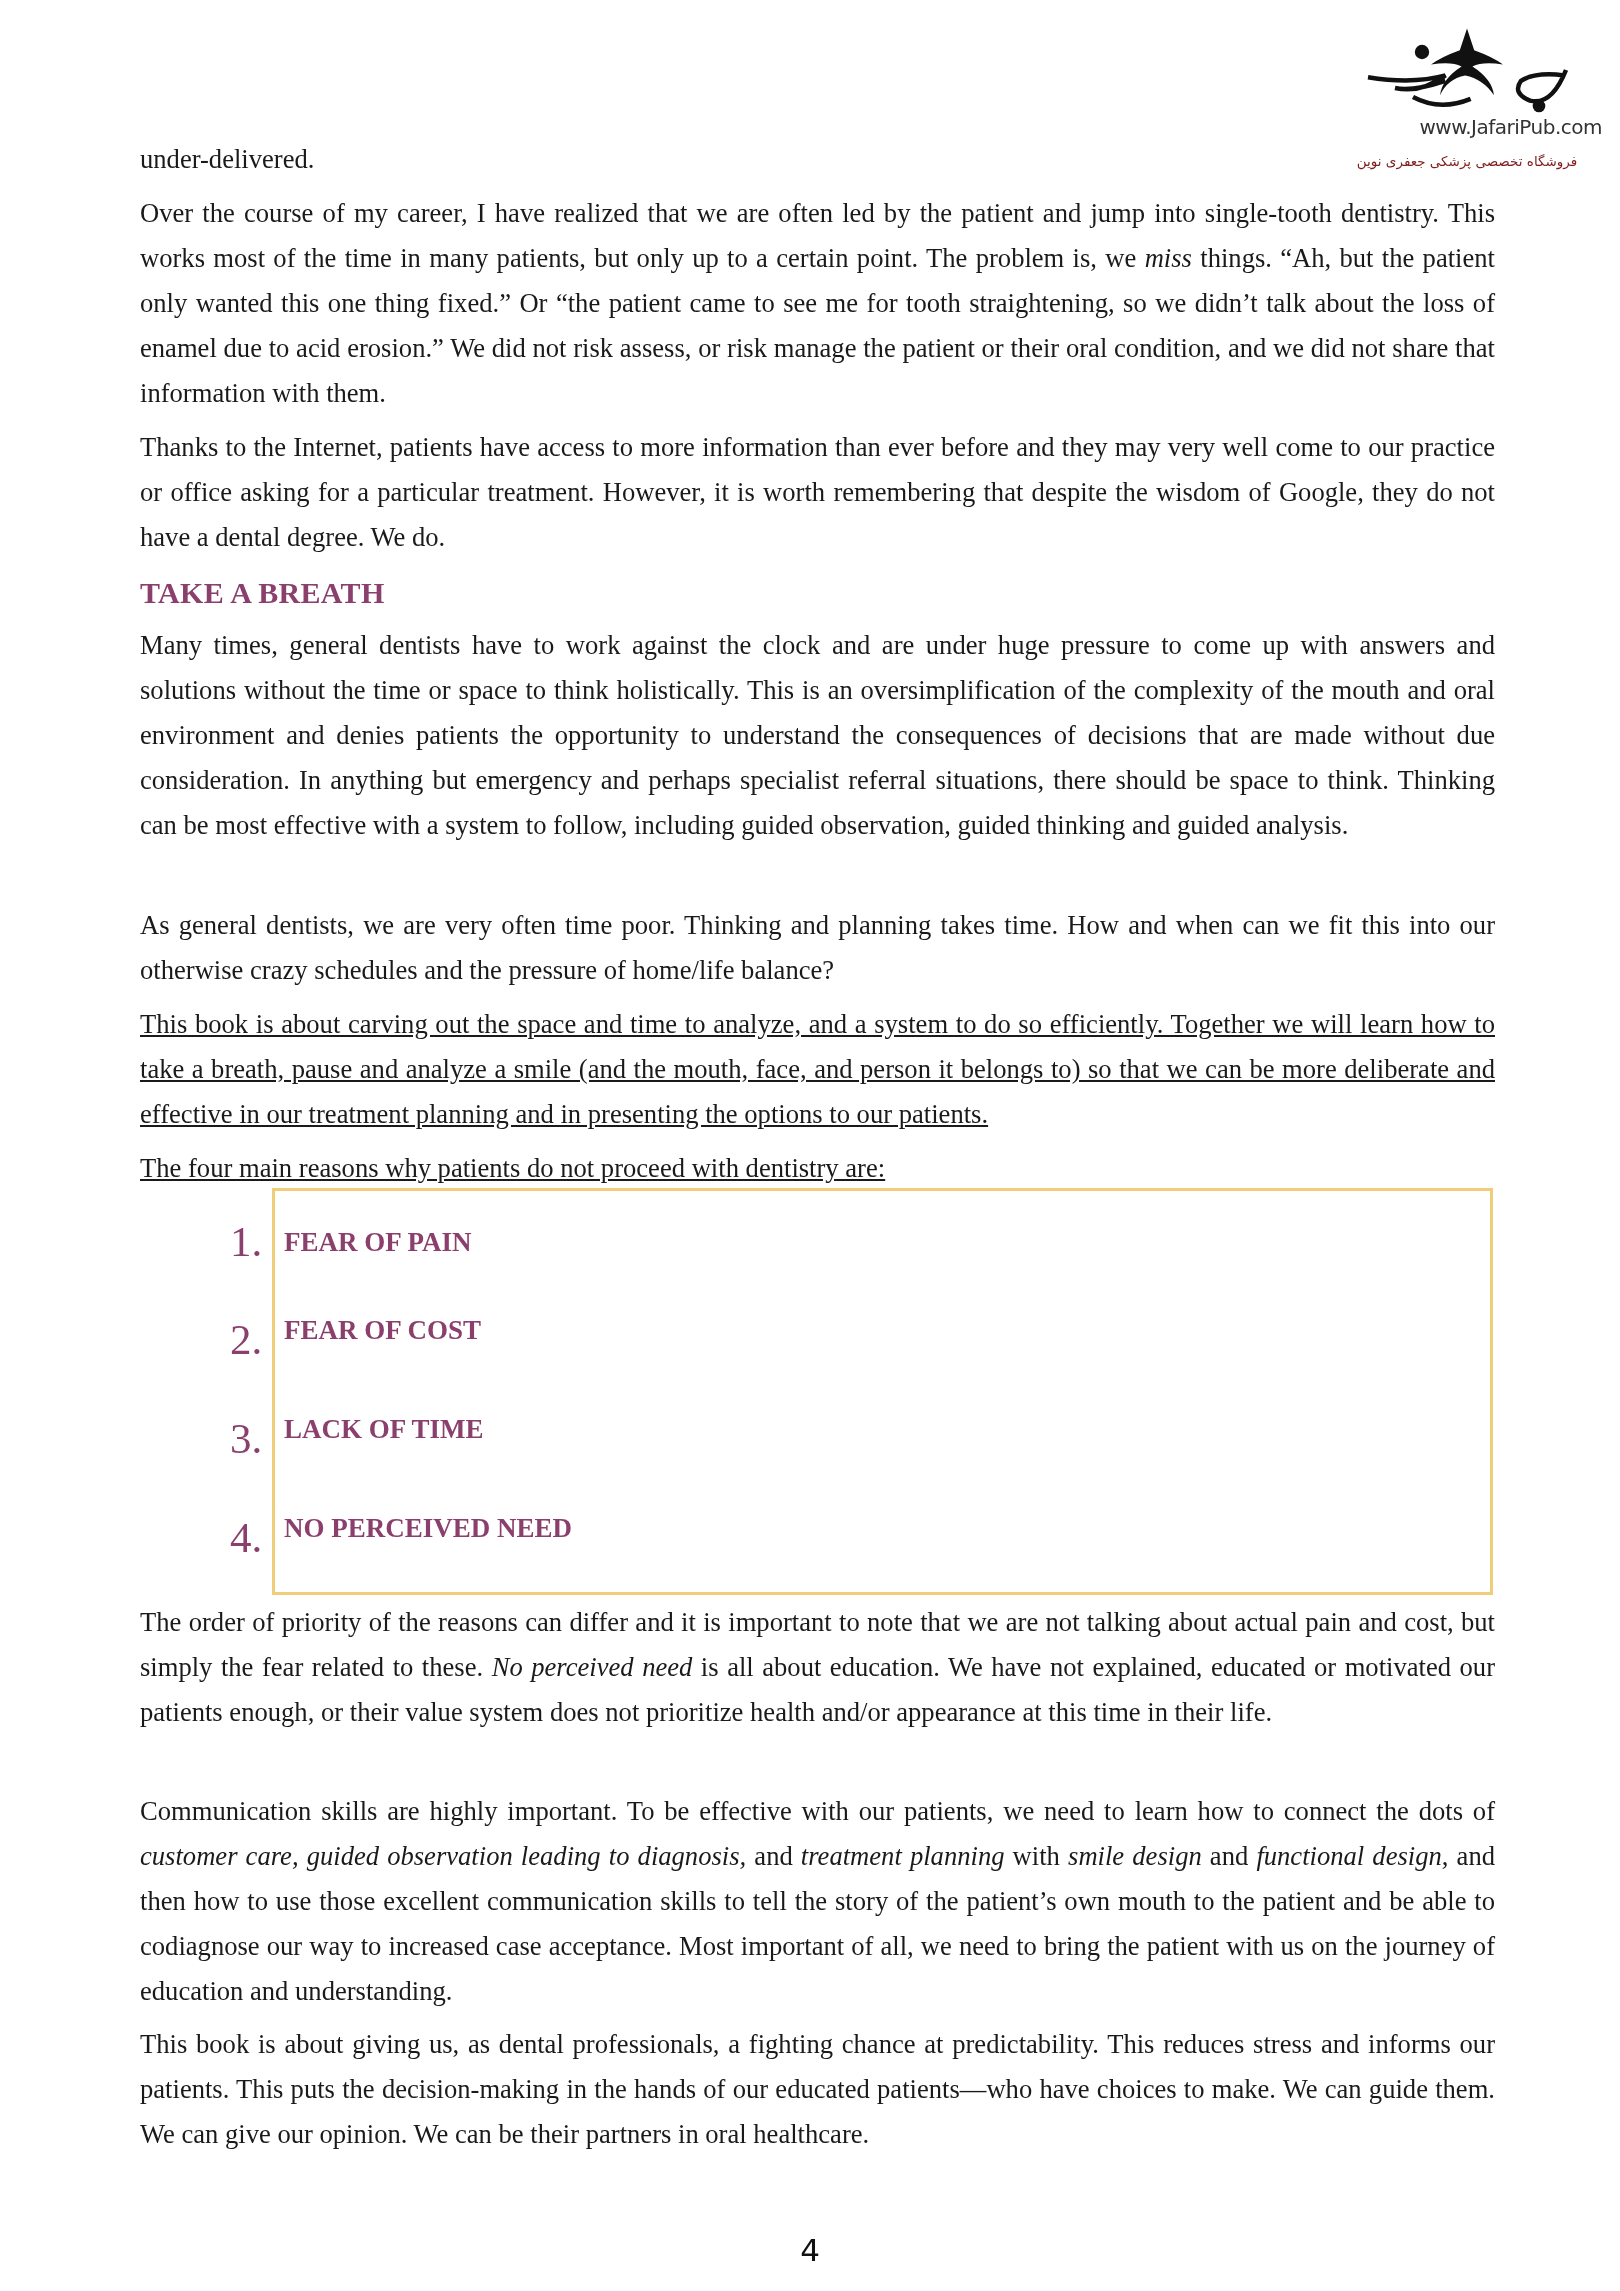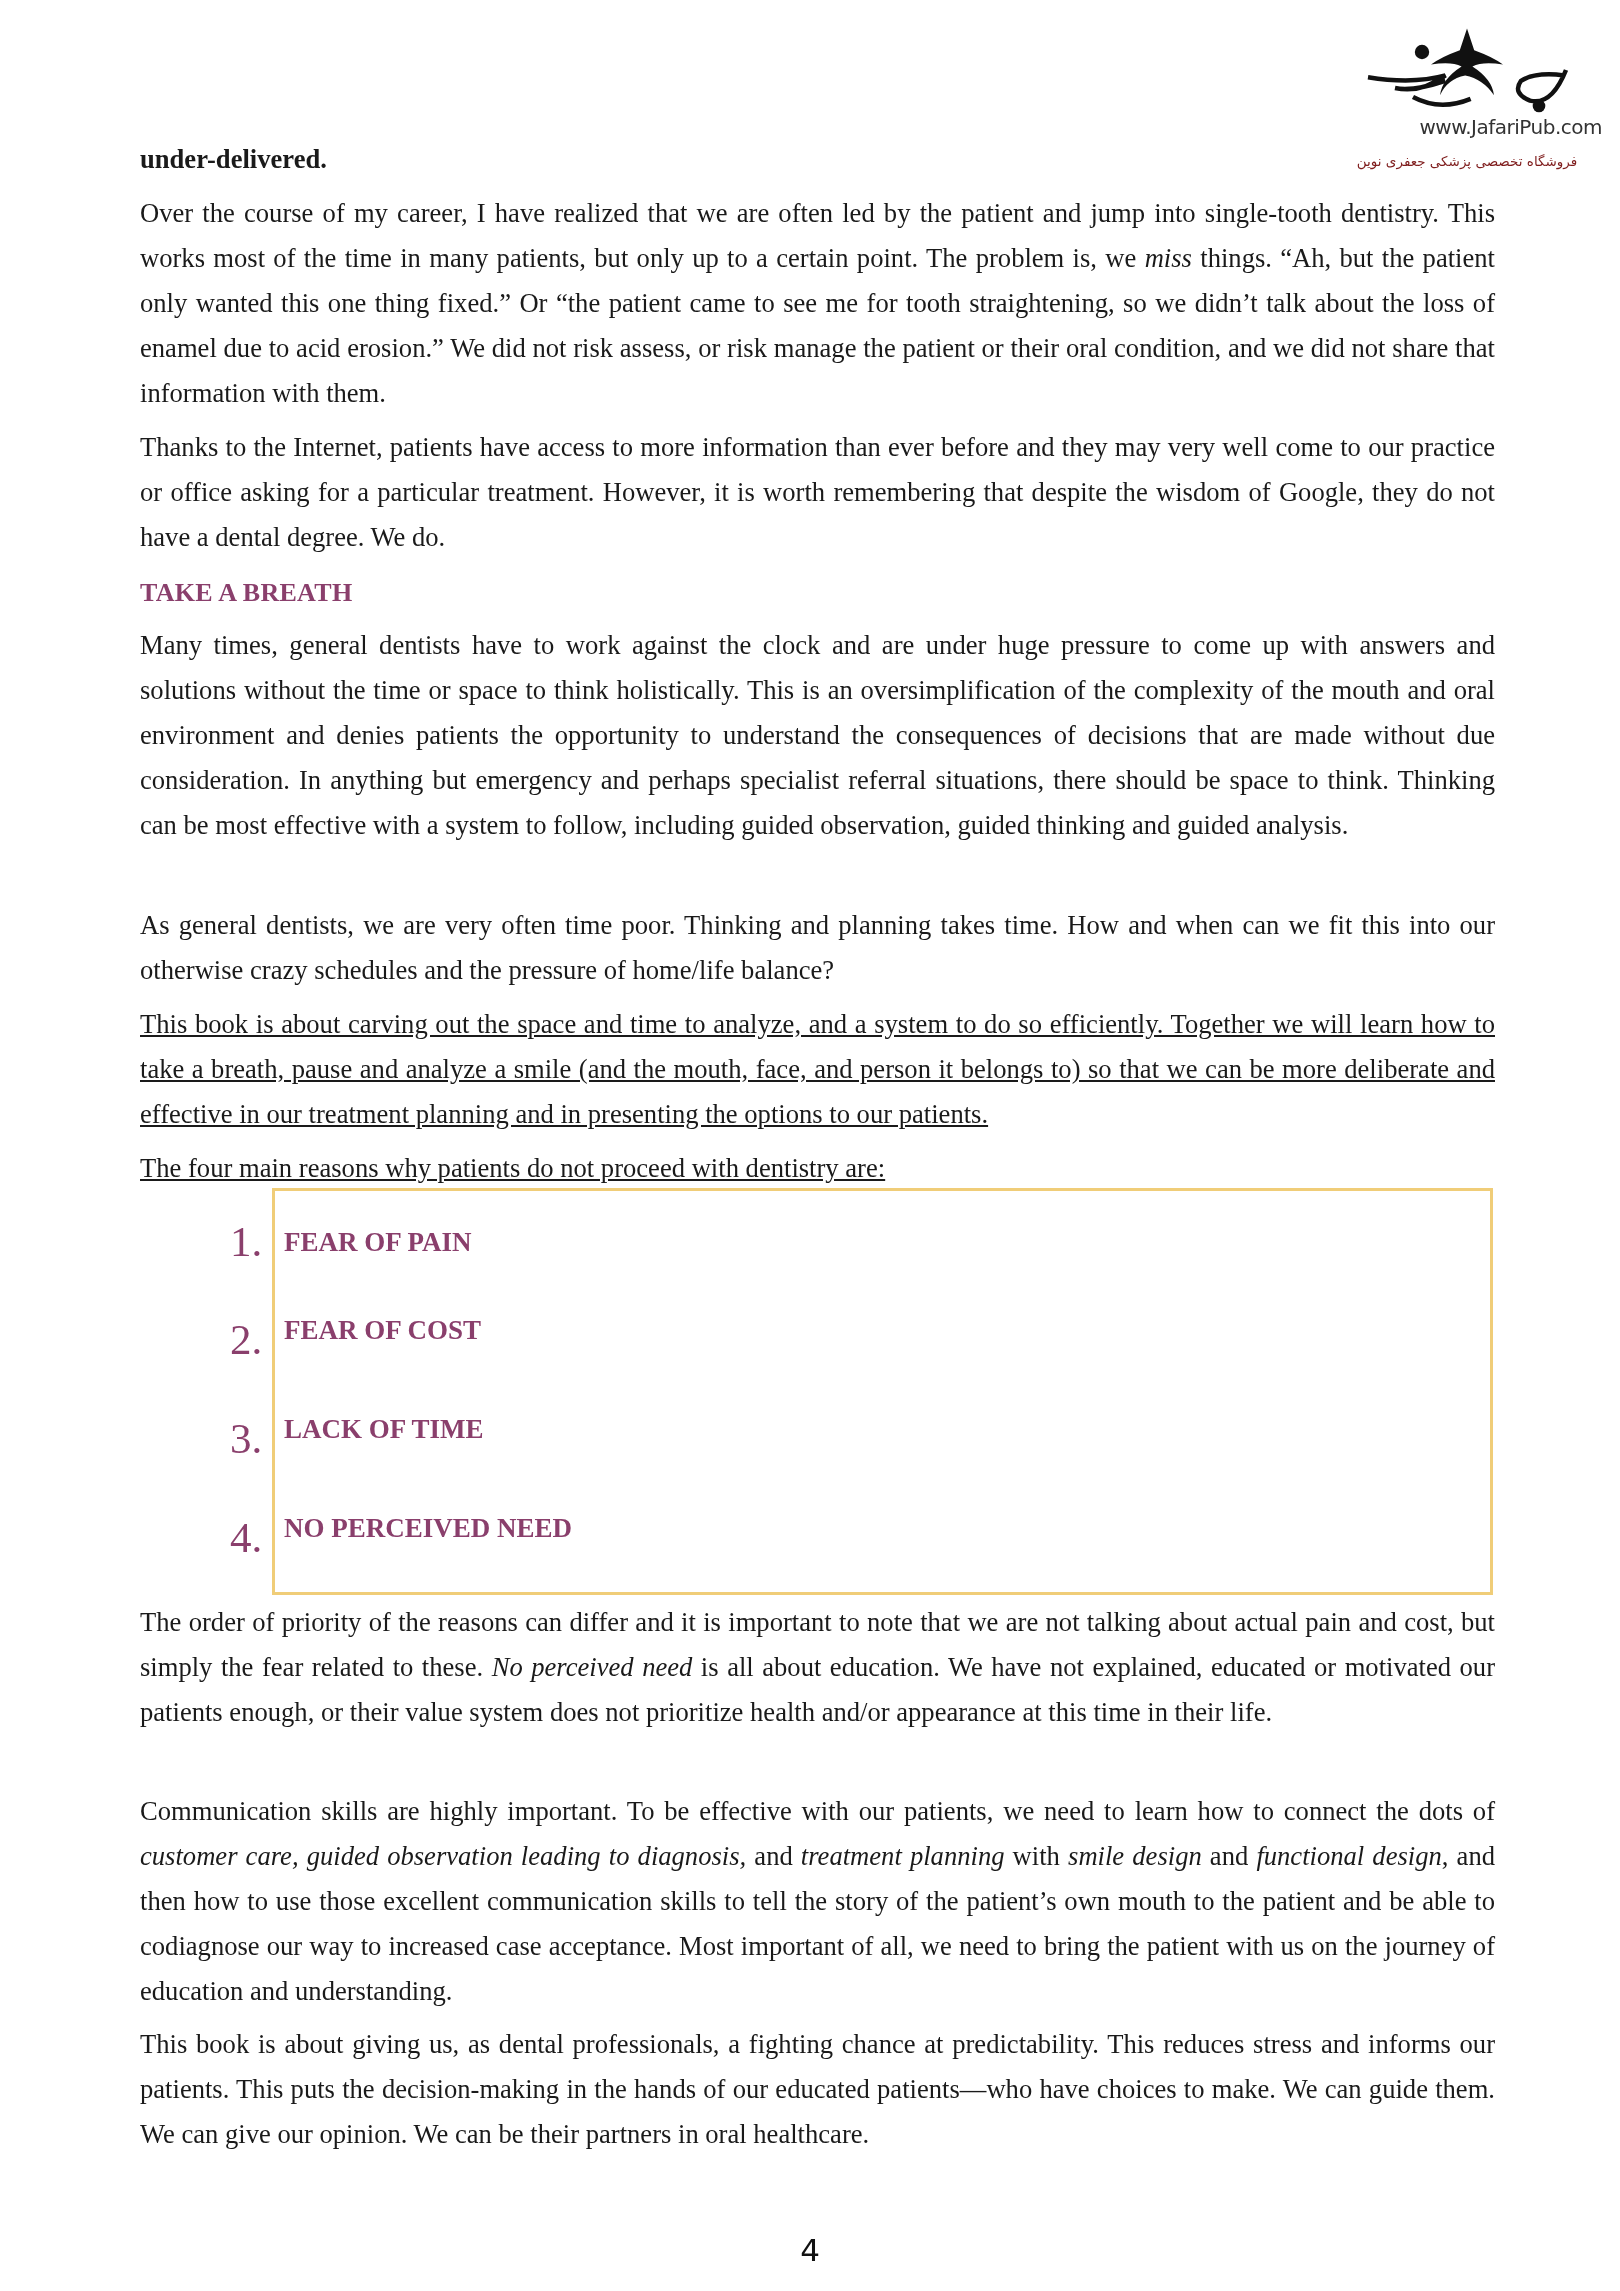--- a/index.html
+++ b/index.html
@@ -7,21 +7,21 @@
          font-family: "Liberation Serif", "DejaVu Serif", serif; color: #1a1a1a; }
   .logo { position: absolute; left: 1332px; top: 25px; width: 270px; height: 153px; }
   .logo svg { display: block; margin: 0 auto; }
   .logo-url { position: absolute; left: 0; width: 270px; top: 90px; text-align: right;
               font-family: "DejaVu Sans", sans-serif; font-size: 20px; color: #333; letter-spacing: -0.5px; }
   .logo-fa { position: absolute; left: 0; width: 270px; top: 128px; text-align: center;
              font-family: "DejaVu Sans", sans-serif; font-size: 13.5px; color: #7f1d1d; direction: rtl; }
   .p { position: absolute; left: 140px; width: 1355px; font-size: 26.6px; line-height: 45px;
        text-align: justify; margin: 0; }
   .p i { }
-  .h { position: absolute; left: 140px; font-size: 26px; font-weight: bold; color: #8a3f6c;
+  .h { position: absolute; left: 140px; font-size: 30px; font-weight: bold; color: #8a3f6c;
        margin: 0; line-height: 45px; letter-spacing: 0.3px; }
   .box { position: absolute; left: 272px; top: 1188px; width: 1215px; height: 401px;
          border: 3.6px solid #f0cd78; box-sizing: content-box; }
   .num { position: absolute; left: 230px; font-size: 43px; color: #8a3f6c; line-height: 50px; }
   .item { position: absolute; left: 284px; font-size: 27px; font-weight: bold; color: #8a3f6c; line-height: 36px; }
   .page-num { position: absolute; left: 0; width: 1620px; top: 2232px; text-align: center;
               font-family: "DejaVu Sans", sans-serif; font-size: 31px; color: #111; }
 </style>
 </head>
 <body>
@@ -32,21 +32,21 @@
     <path d="M10 58 Q60 66 96 56 Q70 76 40 70 Q60 74 96 62" stroke="#111" stroke-width="5" fill="none"></path>
     <path d="M230 50 Q214 90 190 84 Q170 76 180 62 Q196 52 228 56" stroke="#111" stroke-width="5" fill="none"></path>
     <circle cx="70" cy="30" r="8" fill="#111"></circle>
     <circle cx="200" cy="90" r="7" fill="#111"></circle>
     <path d="M60 80 Q90 96 124 82" stroke="#111" stroke-width="5" fill="none"></path>
   </svg>
   <div class="logo-url">www.JafariPub.com</div>
   <div class="logo-fa">فروشگاه تخصصی پزشکی جعفری نوین</div>
 </div>
 
-<p class="p" style="top:137px;font-weight:bold;">under-delivered.</p>
+<p class="p" style="top:137px;">under-delivered.</p>
 
 <p class="p" style="top:191px;"><span>Over the course of my career, I have realized that we are often led by the patient and jump into single-tooth dentistry. This works most of the time in many patients, but only up to a certain point. The problem is, we </span><i>miss</i><span> things. “Ah, but the patient only wanted this one thing fixed.” Or “the patient came to see me for tooth straightening, so we didn’t talk about the loss of enamel due to acid erosion.” We did not risk assess, or risk manage the patient or their oral condition, and we did not share that information with them.</span></p>
 
 <p class="p" style="top:425px;">Thanks to the Internet, patients have access to more information than ever before and they may very well come to our practice or office asking for a particular treatment. However, it is worth remembering that despite the wisdom of Google, they do not have a dental degree. We do.</p>
 
 <h2 class="h" style="top:570px;">TAKE A BREATH</h2>
 
 <p class="p" style="top:623px;">Many times, general dentists have to work against the clock and are under huge pressure to come up with answers and solutions without the time or space to think holistically. This is an oversimplification of the complexity of the mouth and oral environment and denies patients the opportunity to understand the consequences of decisions that are made without due consideration. In anything but emergency and perhaps specialist referral situations, there should be space to think. Thinking can be most effective with a system to follow, including guided observation, guided thinking and guided analysis.</p>
 
 <p class="p" style="top:903px;">As general dentists, we are very often time poor. Thinking and planning takes time. How and when can we fit this into our otherwise crazy schedules and the pressure of home/life balance?</p>

